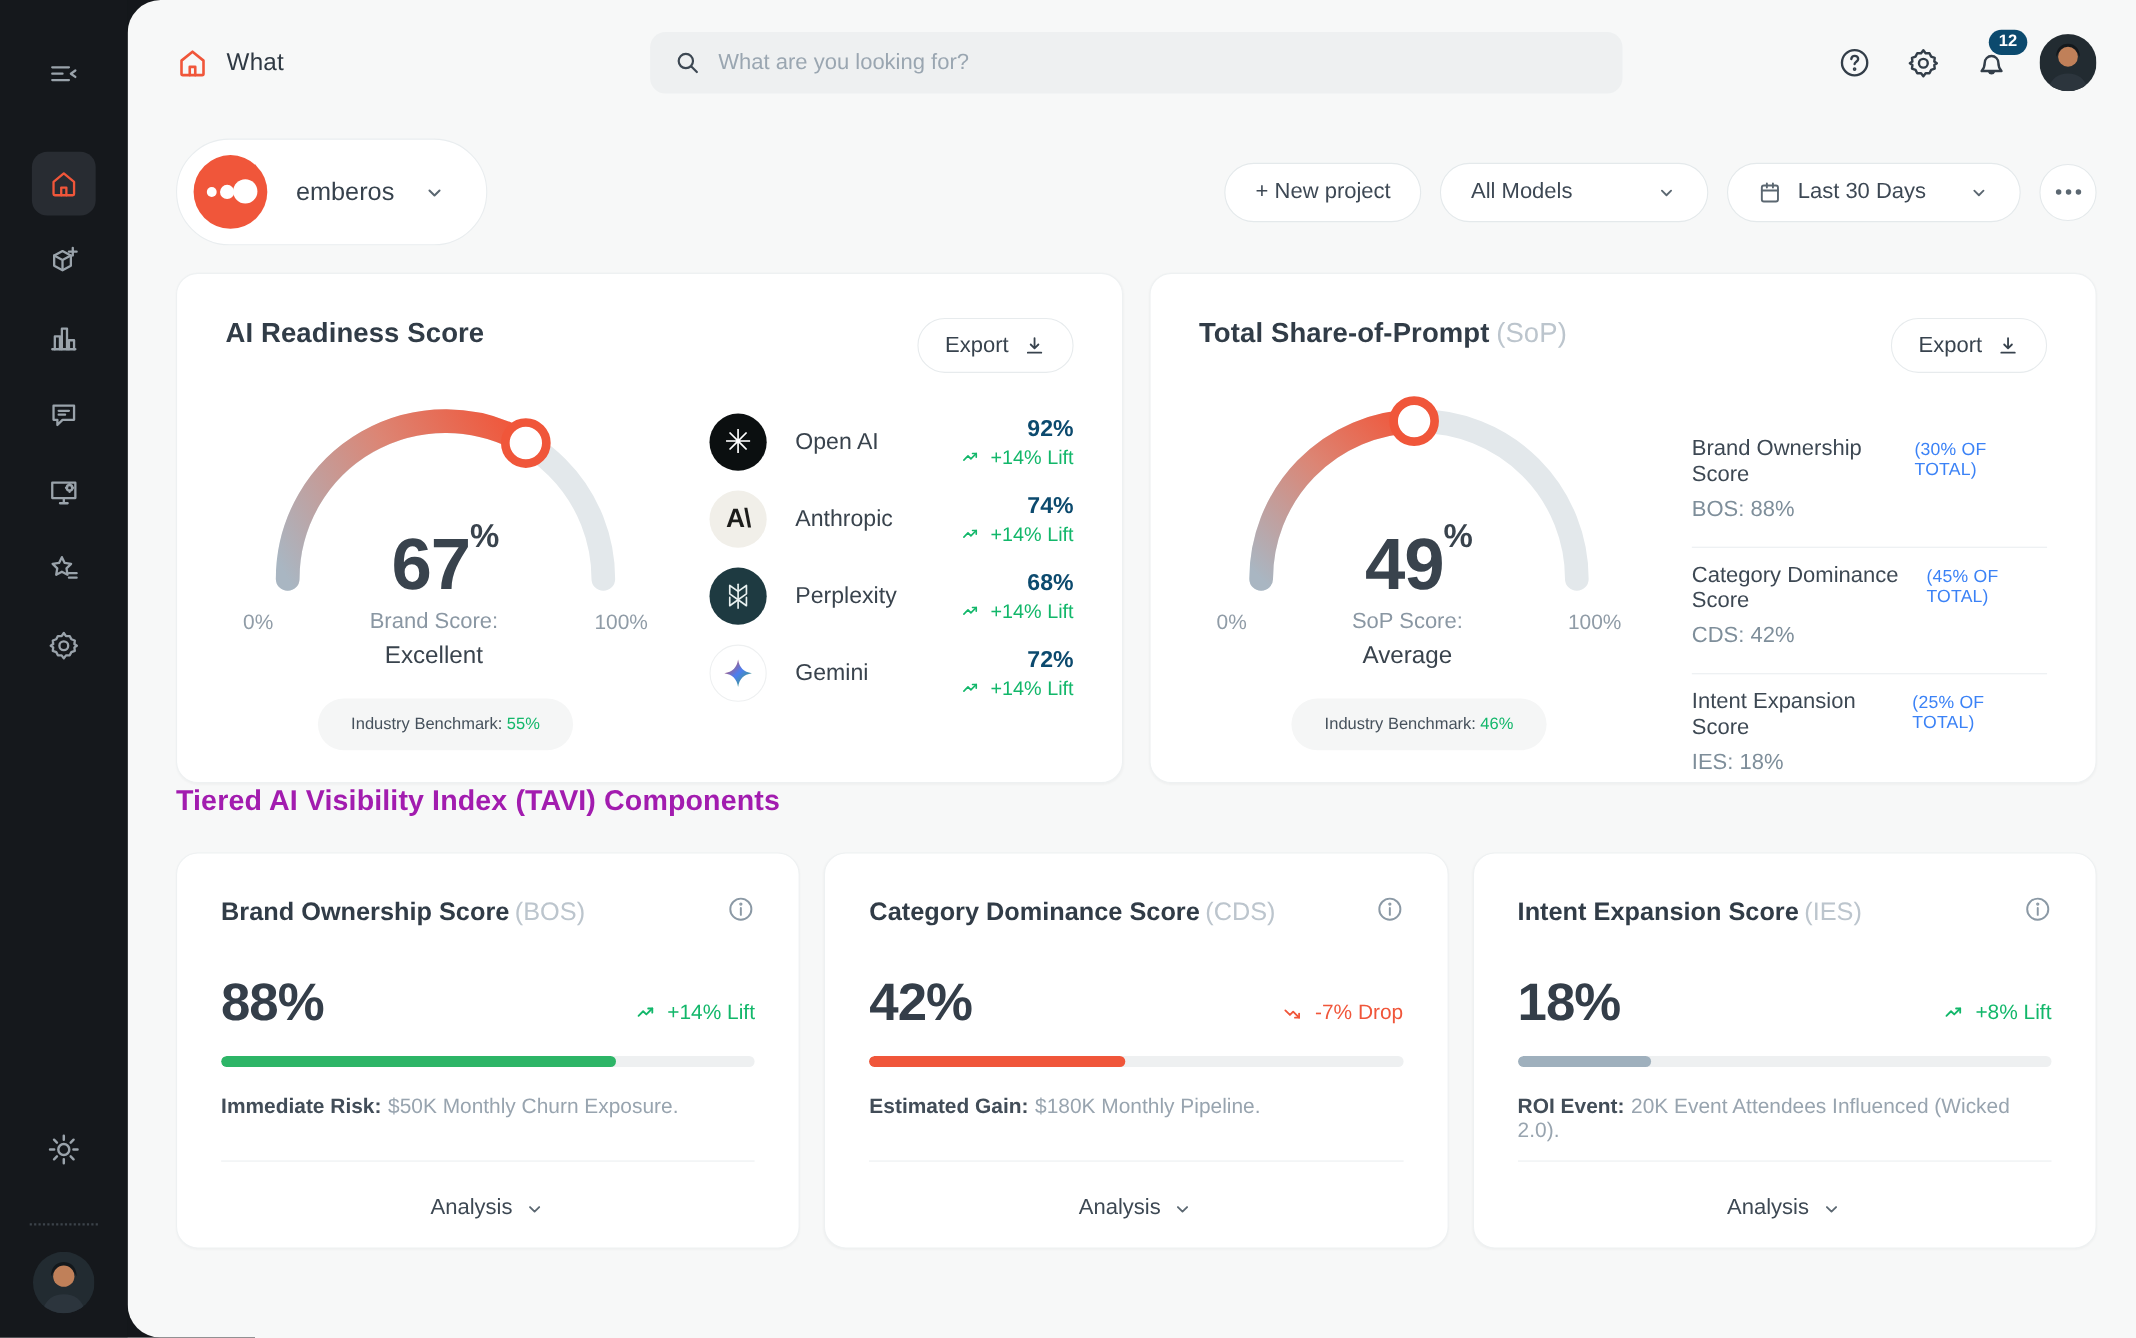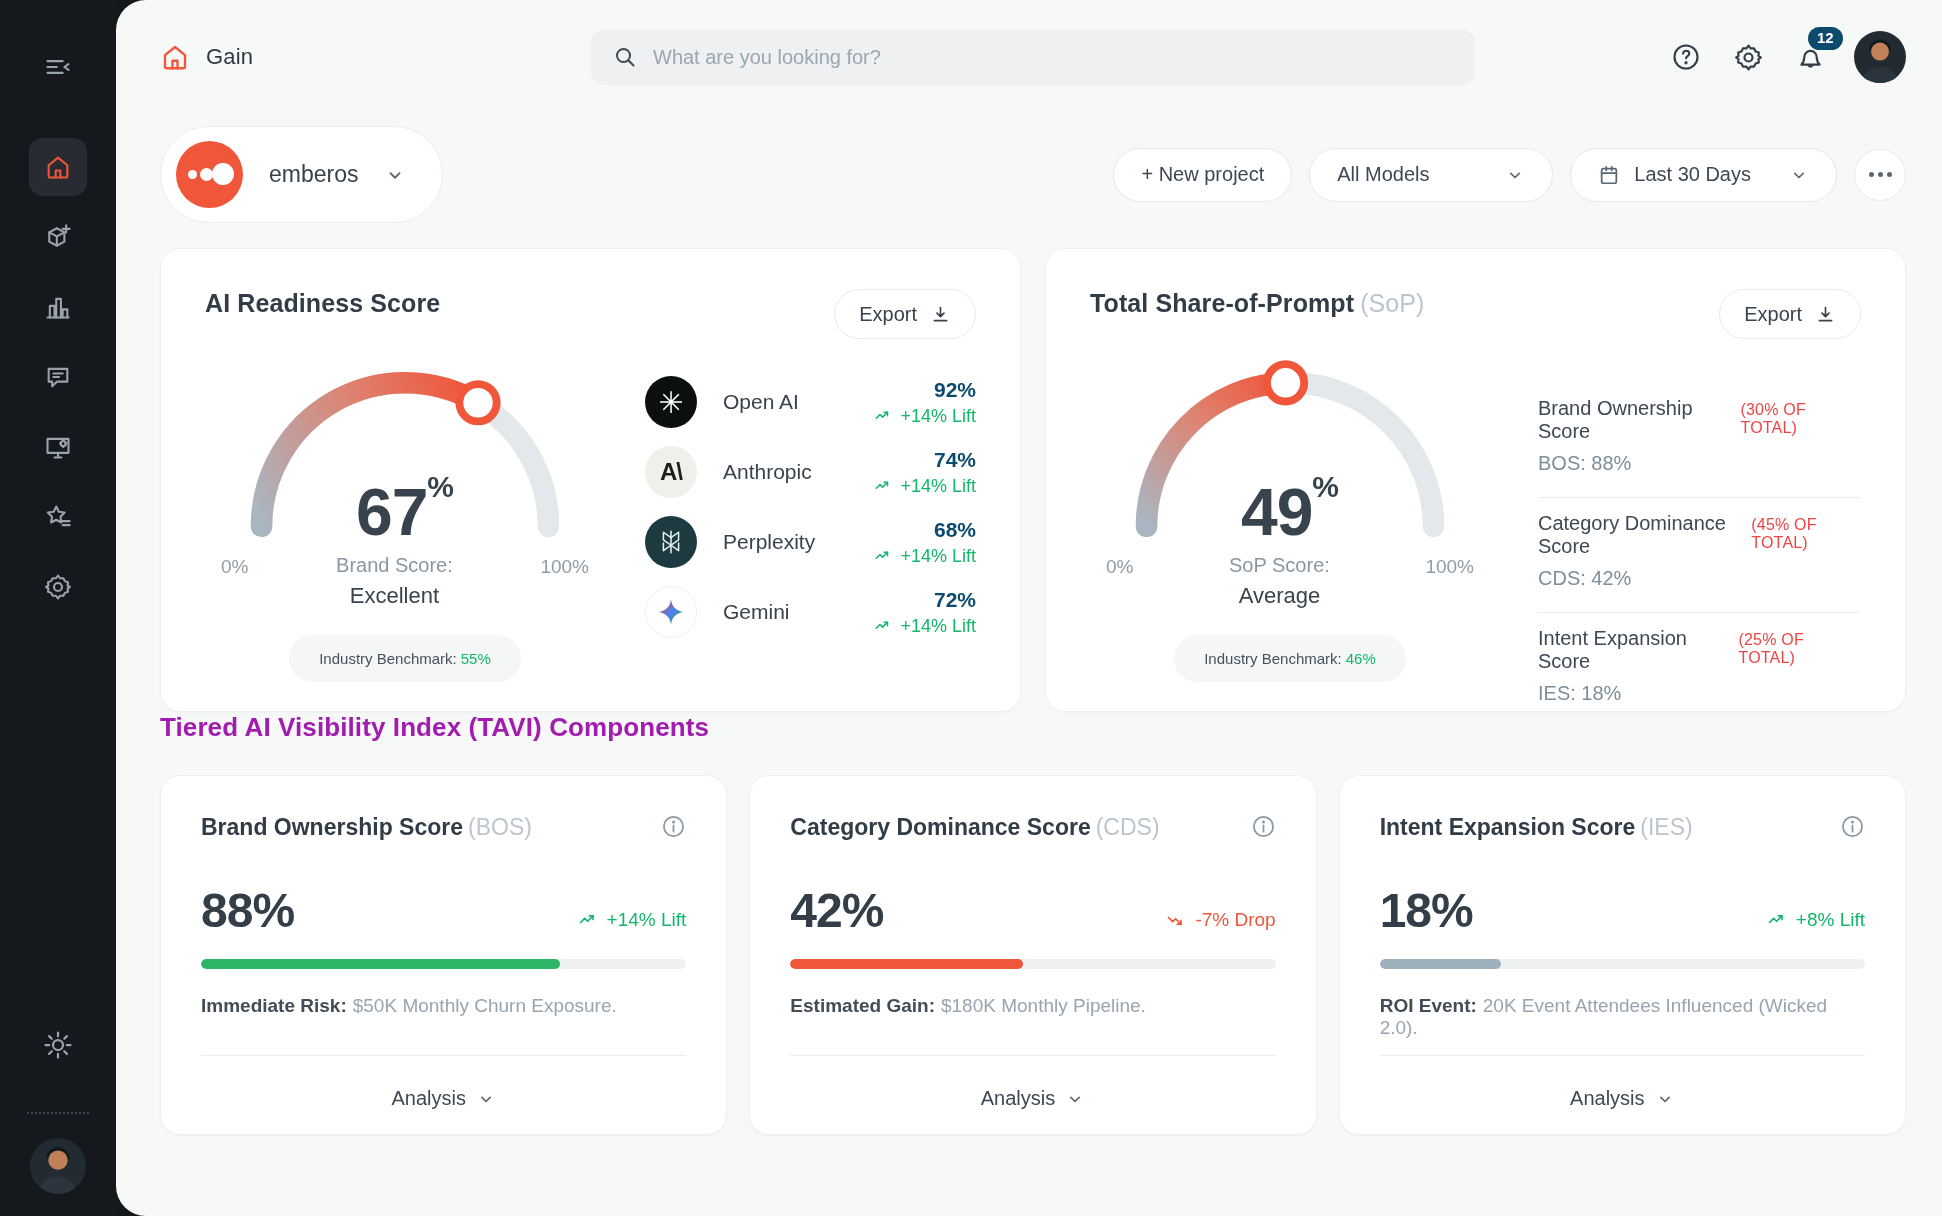--- a/index.html
+++ b/index.html
@@ -132,21 +132,21 @@
   .model-name { flex:1; font-size:21px; font-weight:500; color:#39434d; }
   .model-stats { text-align:right; }
   .model-score { font-size:21px; font-weight:600; color:#0c4a6e; }
   .lift { display:flex; align-items:center; gap:8px; justify-content:flex-end; font-size:18px; color:#12b76a; margin-top:4px; }
   
   .comp-list { flex:1; padding:26px 0 0 48px; }
   .comp-row { padding:14px 0 22px; border-bottom:1px solid #eaeef0; }
   .comp-row:last-child { border-bottom:none; }
   .comp-top { display:flex; align-items:baseline; justify-content:space-between; }
   .comp-name { font-size:20px; font-weight:500; color:#3d4853; }
-  .comp-weight { font-size:16px; color:#ef4444; letter-spacing:.2px; }
+  .comp-weight { font-size:16px; color:#3b82f6; letter-spacing:.2px; }
   .comp-score { font-size:20px; color:#7e8e9a; margin-top:9px; }
   
   .tavi-heading { font-size:26px; font-weight:700; color:#a21caf; letter-spacing:.1px; }
   .tavi-row { margin-top:32px; display:flex; gap:22px; }
   .tavi-card { flex:1; height:360px; padding:36px 40px 0; display:flex; flex-direction:column; }
   .tavi-head { display:flex; align-items:center; justify-content:space-between; }
   .tavi-title { font-size:23px; font-weight:600; color:#313c47; }
   .tavi-title .abbr { color:#bcc5cd; font-weight:500; margin-left:5px; }
   .info-icon { color:#8b99a5; cursor:pointer; margin-top:2px; }
   .score-row { display:flex; align-items:flex-end; justify-content:space-between; margin-top:44px; }
@@ -236,21 +236,21 @@
 </aside>
 
 <main class="panel">
 
   <header class="topbar">
     <div class="crumb">
       <svg class="stroke-ic" width="30" height="30" viewBox="0 0 24 24" stroke="#f0563a" stroke-width="1.9">
           <path d="M4 10.5 12 4l8 6.5V20a1 1 0 0 1-1 1H5a1 1 0 0 1-1-1z"></path>
           <path d="M10 21v-6h4v6"></path>
         </svg>
-      <span class="crumb-label">Gain</span>
+      <span class="crumb-label">What</span>
     </div>
     <div class="searchbar">
       <svg class="stroke-ic" width="24" height="24" viewBox="0 0 24 24" stroke="#3d4853" stroke-width="2">
           <circle cx="10.5" cy="10.5" r="6.5"></circle>
           <path d="m15.5 15.5 5 5"></path>
         </svg>
       <input type="text" placeholder="What are you looking for?" style="">
     </div>
     <div class="top-actions">
       <div class="icon-btn">

